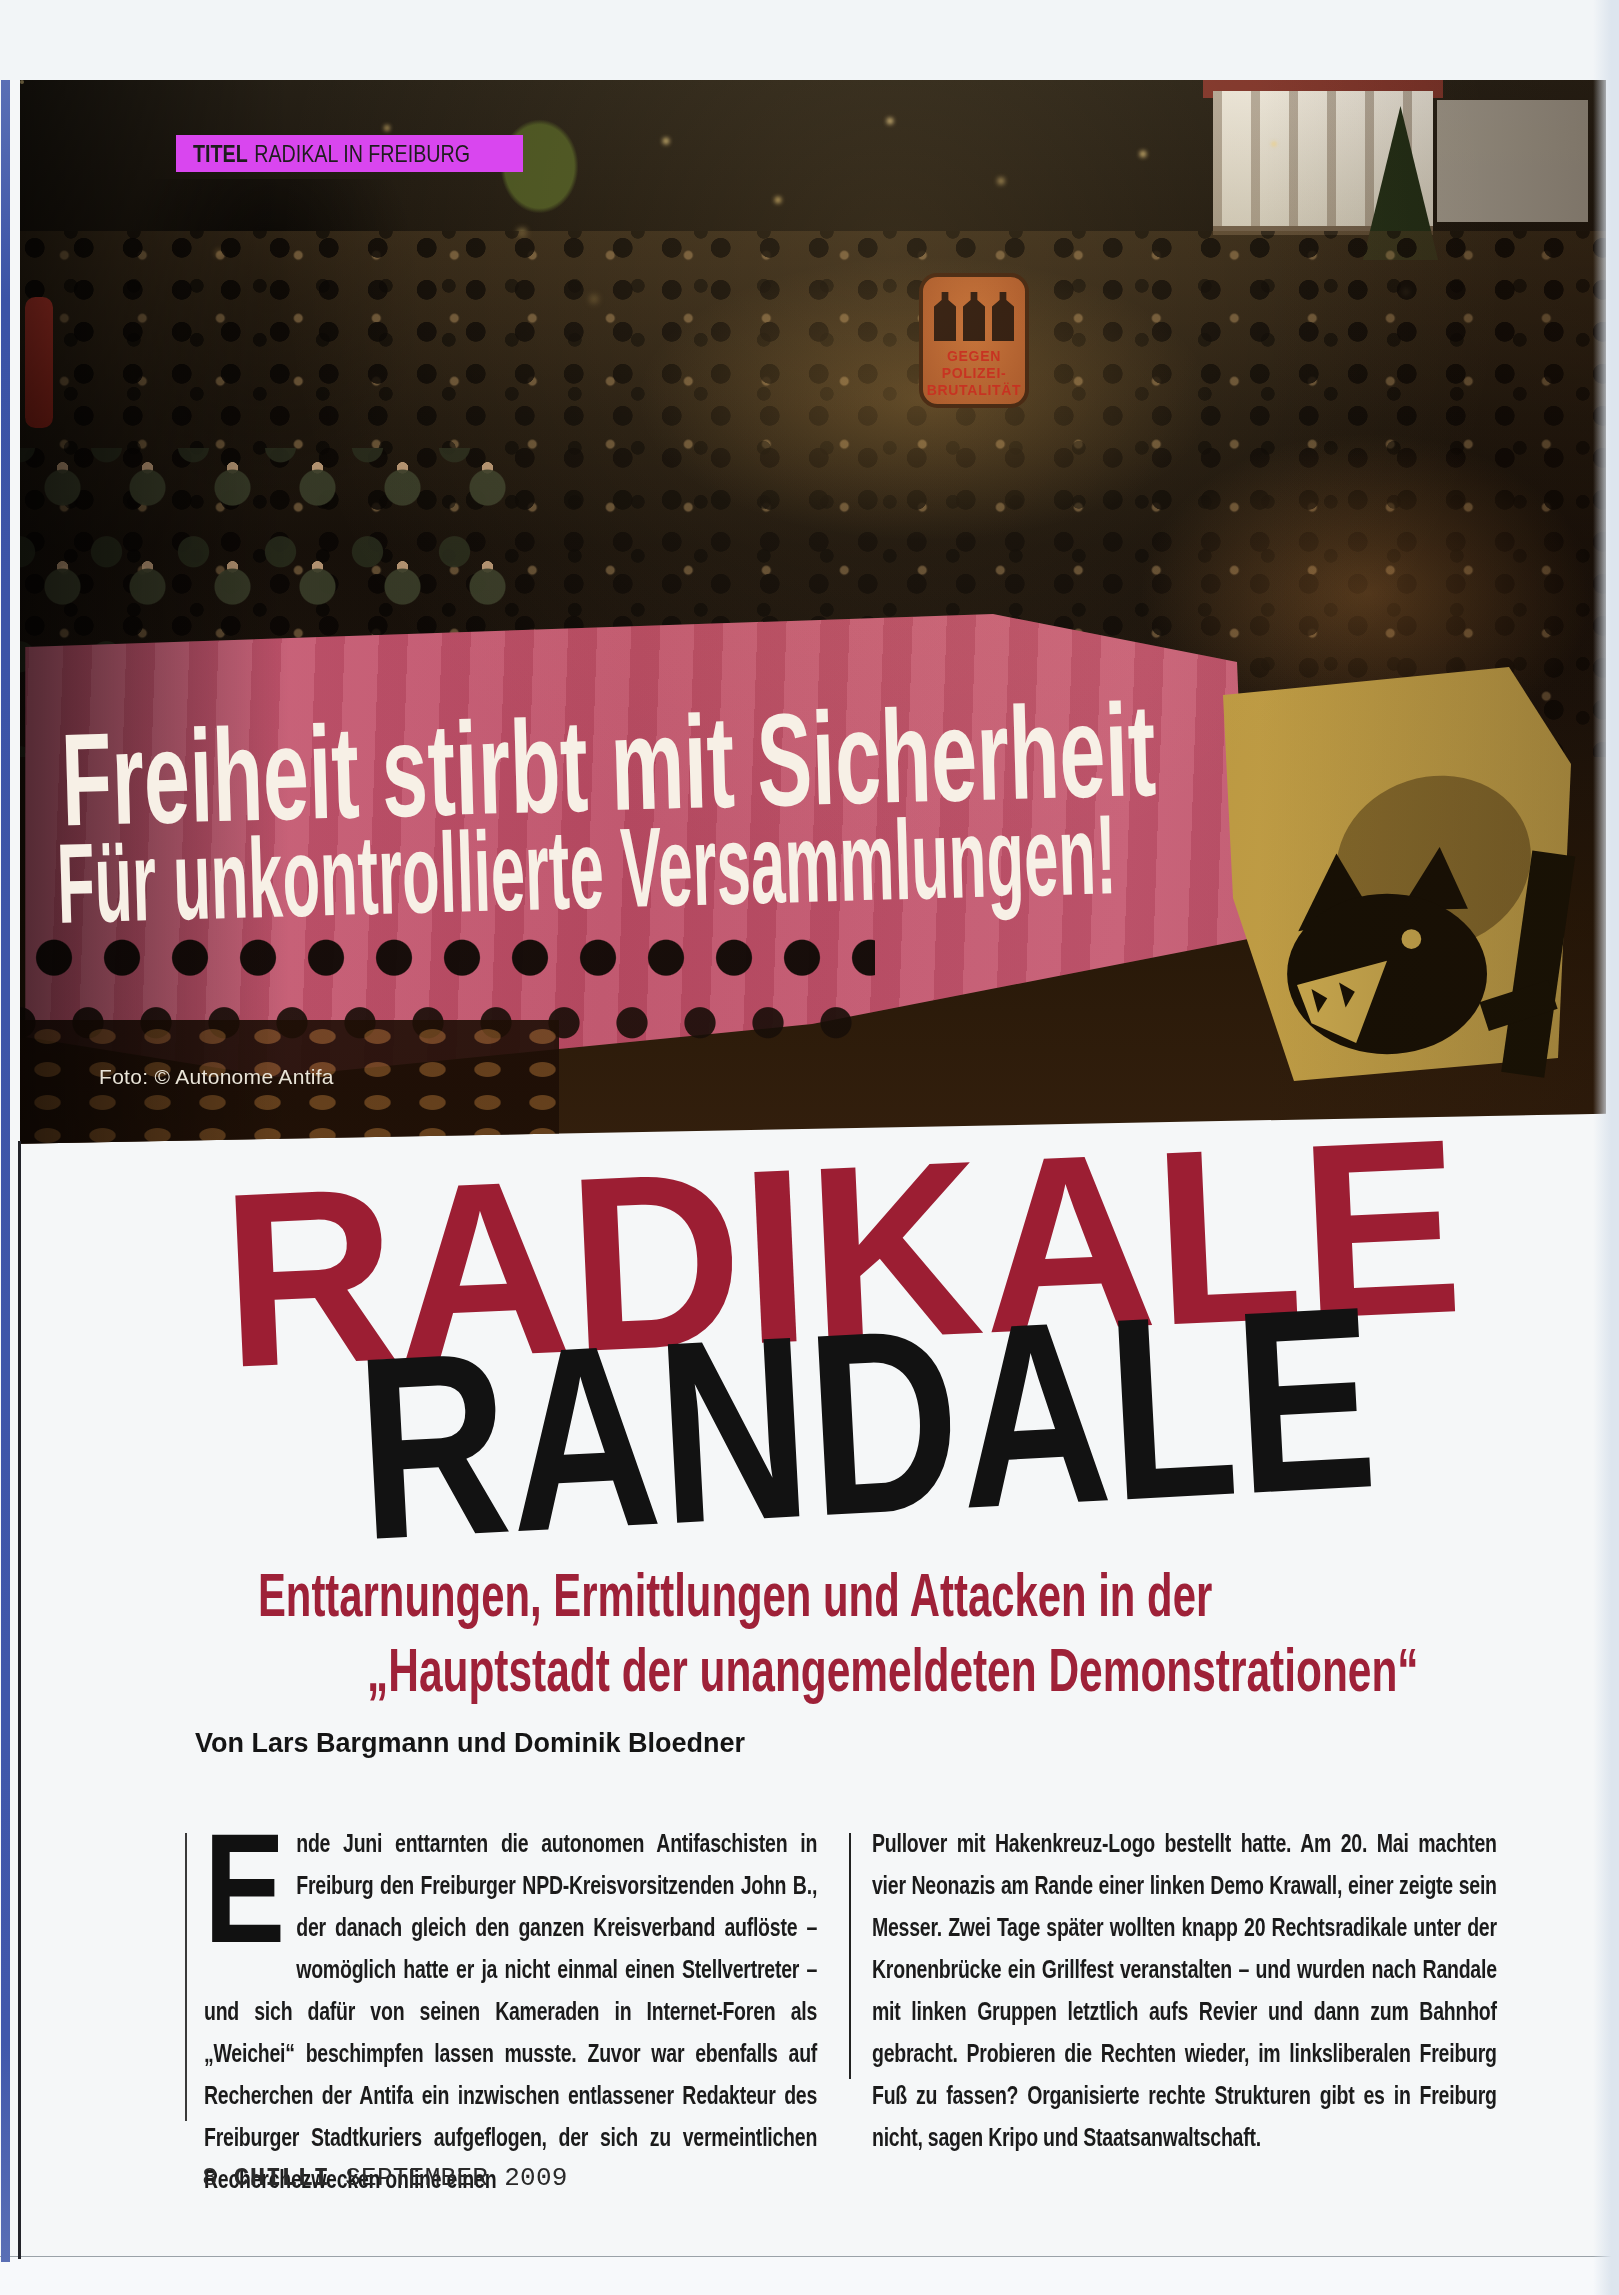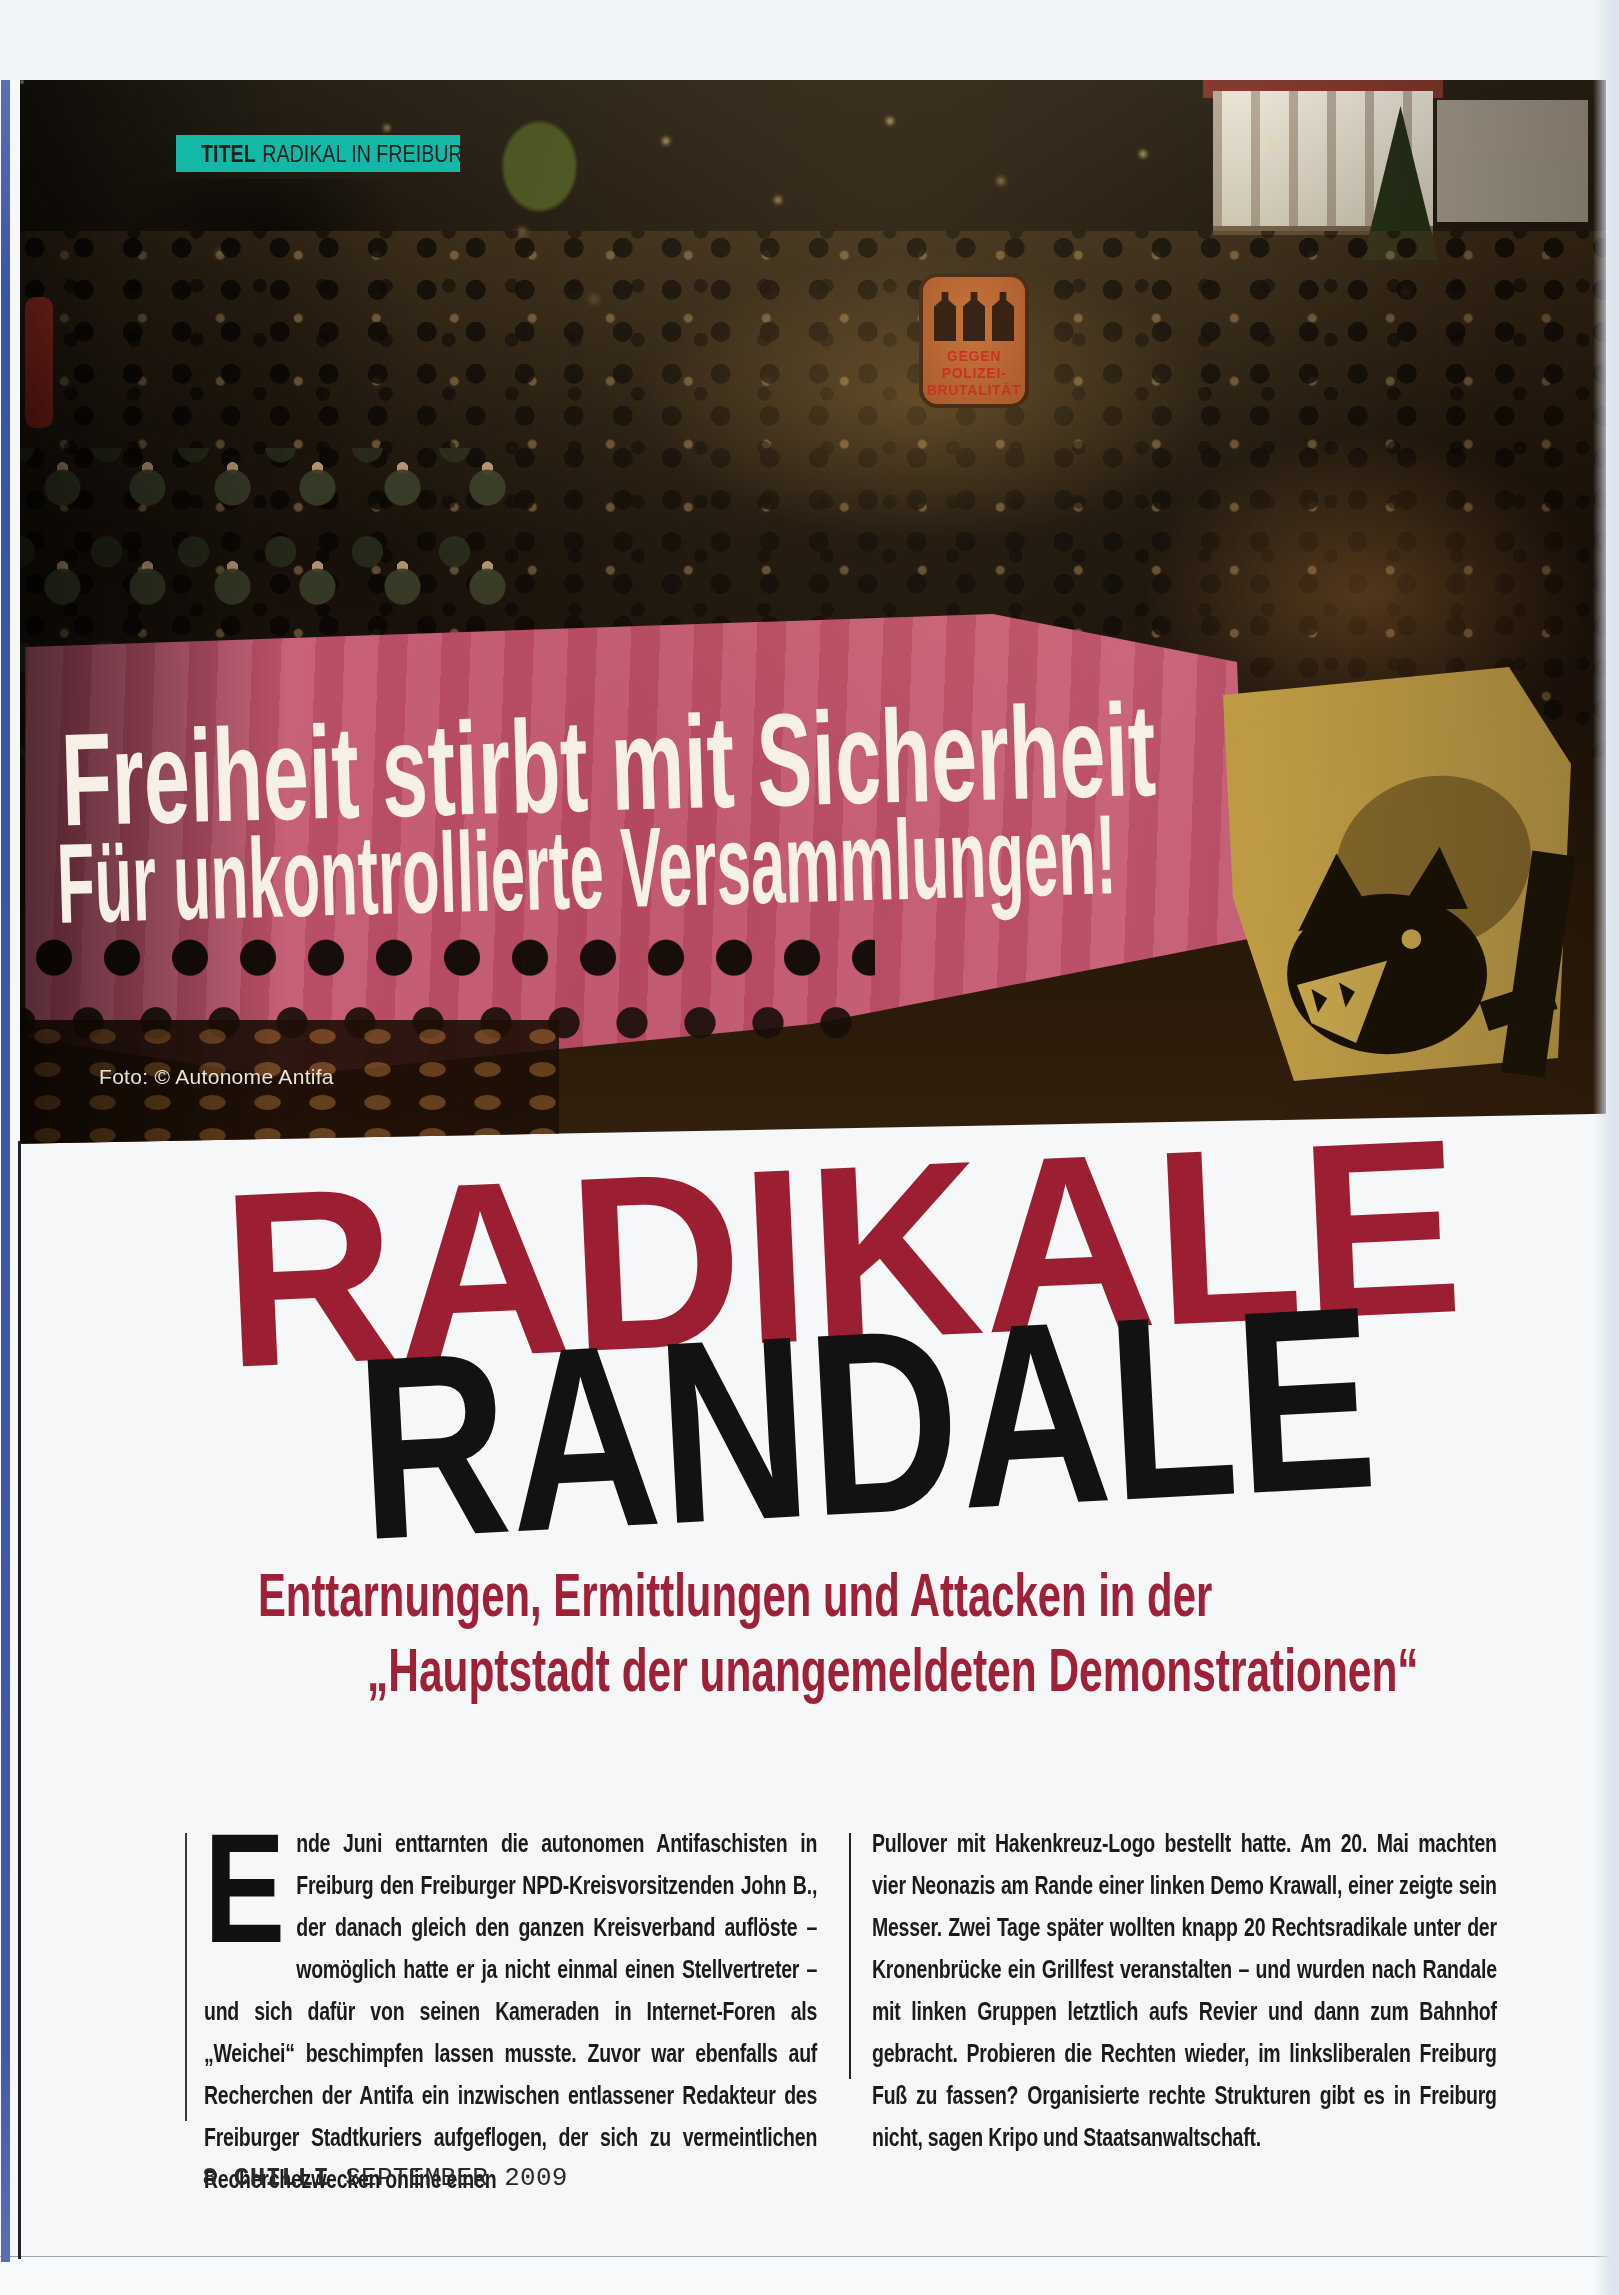--- a/index.html
+++ b/index.html
@@ -72,22 +72,22 @@
       background:linear-gradient(100deg,#d5b258,#b5913c 60%,#c9a84e);}
   .ph-flagshadow{position:absolute;left:1315px;top:697px;width:197px;height:171px;border-radius:50%;
       background:rgba(60,40,10,.45);transform:rotate(-18deg);}
   .ph-cat{position:absolute;left:1252px;top:746px;width:309px;height:263px;}
   .ph-vignette{position:absolute;left:0;top:0;width:1586px;height:1068px;
       background:linear-gradient(90deg,rgba(0,0,0,.6),rgba(0,0,0,0) 17%),
                  linear-gradient(270deg,rgba(30,15,5,.28),rgba(0,0,0,0) 22%),
                  radial-gradient(ellipse at 55% 16%,rgba(255,210,130,.12),rgba(0,0,0,0) 50%);}
 
   
-  .kicker{position:absolute;left:176px;top:135px;width:284px;height:37px;background:#14b8a6;
-      display:flex;align-items:center;padding-left:25px;box-sizing:border-box;overflow:hidden;}
+  .kicker{position:absolute;left:176px;top:135px;width:347px;height:37px;background:#d946ef;
+      display:flex;align-items:center;padding-left:17px;box-sizing:border-box;overflow:hidden;}
   .kicker-inner{display:flex;gap:8px;font-size:24px;color:#1d1d1d;white-space:nowrap;
       transform:scaleX(.82);transform-origin:left center;}
   .kicker-bold{font-weight:bold;}
   .credit{position:absolute;left:99px;top:1065px;font-size:21px;color:#e9e4d8;letter-spacing:0.3px;}
 
   
   svg.display{position:absolute;left:0;top:0;pointer-events:none;}
   svg.display text{font-family:"Liberation Sans",sans-serif;font-weight:bold;}
 
   
@@ -178,20 +178,21 @@
 
   <svg class="display" width="1620" height="2295" viewBox="0 0 2464 3492">
     <text x="95" y="1256" font-size="200" fill="#f7f0e6" textLength="1665" lengthAdjust="spacingAndGlyphs" transform="rotate(-1.6 95 1256)">Freiheit stirbt mit Sicherheit</text>
     <text x="88" y="1404" font-size="172" fill="#f7f0e6" textLength="1612" lengthAdjust="spacingAndGlyphs" transform="rotate(-1.6 88 1404)">Für unkontrollierte Versammlungen!</text>
     <text x="345" y="2080" font-size="378" fill="#9c1e33" textLength="1885" lengthAdjust="spacingAndGlyphs" transform="rotate(-2.6 345 2080)">RADIKALE</text>
     <text x="552" y="2342" font-size="395" fill="#121212" textLength="1548" lengthAdjust="spacingAndGlyphs" transform="rotate(-3 552 2342)">RANDALE</text>
     <text x="392" y="2459" font-size="92" fill="#9e2138" textLength="1452" lengthAdjust="spacingAndGlyphs">Enttarnungen, Ermittlungen und Attacken in der</text>
     <text x="558" y="2573" font-size="92" fill="#9e2138" textLength="1600" lengthAdjust="spacingAndGlyphs">„Hauptstadt der unangemeldeten Demonstrationen“</text>
   </svg>
 
+  <div class="byline">Von Lars Bargmann und Dominik Bloedner</div>
 
   <div class="rule-left abs"></div>
   <div class="rule-mid abs"></div>
 
   <div class="col col1">
     <span class="dropcap">E</span><span>nde Juni enttarnten die autonomen Antifaschisten in Freiburg den Freiburger NPD-Kreisvorsitzenden John B., der danach gleich den ganzen Kreisverband auflöste – womöglich hatte er ja nicht einmal einen Stellvertreter – und sich dafür von seinen Kameraden in Internet-Foren als „Weichei“ beschimpfen lassen musste. Zuvor war ebenfalls auf Recherchen der Antifa ein inzwischen entlassener Redakteur des Freiburger Stadtkuriers aufgeflogen, der sich zu vermeintlichen Recherchezwecken online einen</span>
   </div>
   <div class="col col2">
     <span>Pullover mit Hakenkreuz-Logo bestellt hatte. Am 20. Mai machten vier Neonazis am Rande einer linken Demo Krawall, einer zeigte sein Messer. Zwei Tage später wollten knapp 20 Rechtsradikale unter der Kronenbrücke ein Grillfest veranstalten – und wurden nach Randale mit linken Gruppen letztlich aufs Revier und dann zum Bahnhof gebracht. Probieren die Rechten wieder, im linksliberalen Freiburg Fuß zu fassen? Organisierte rechte Strukturen gibt es in Freiburg nicht, sagen Kripo und Staatsanwaltschaft.</span>
   </div>

